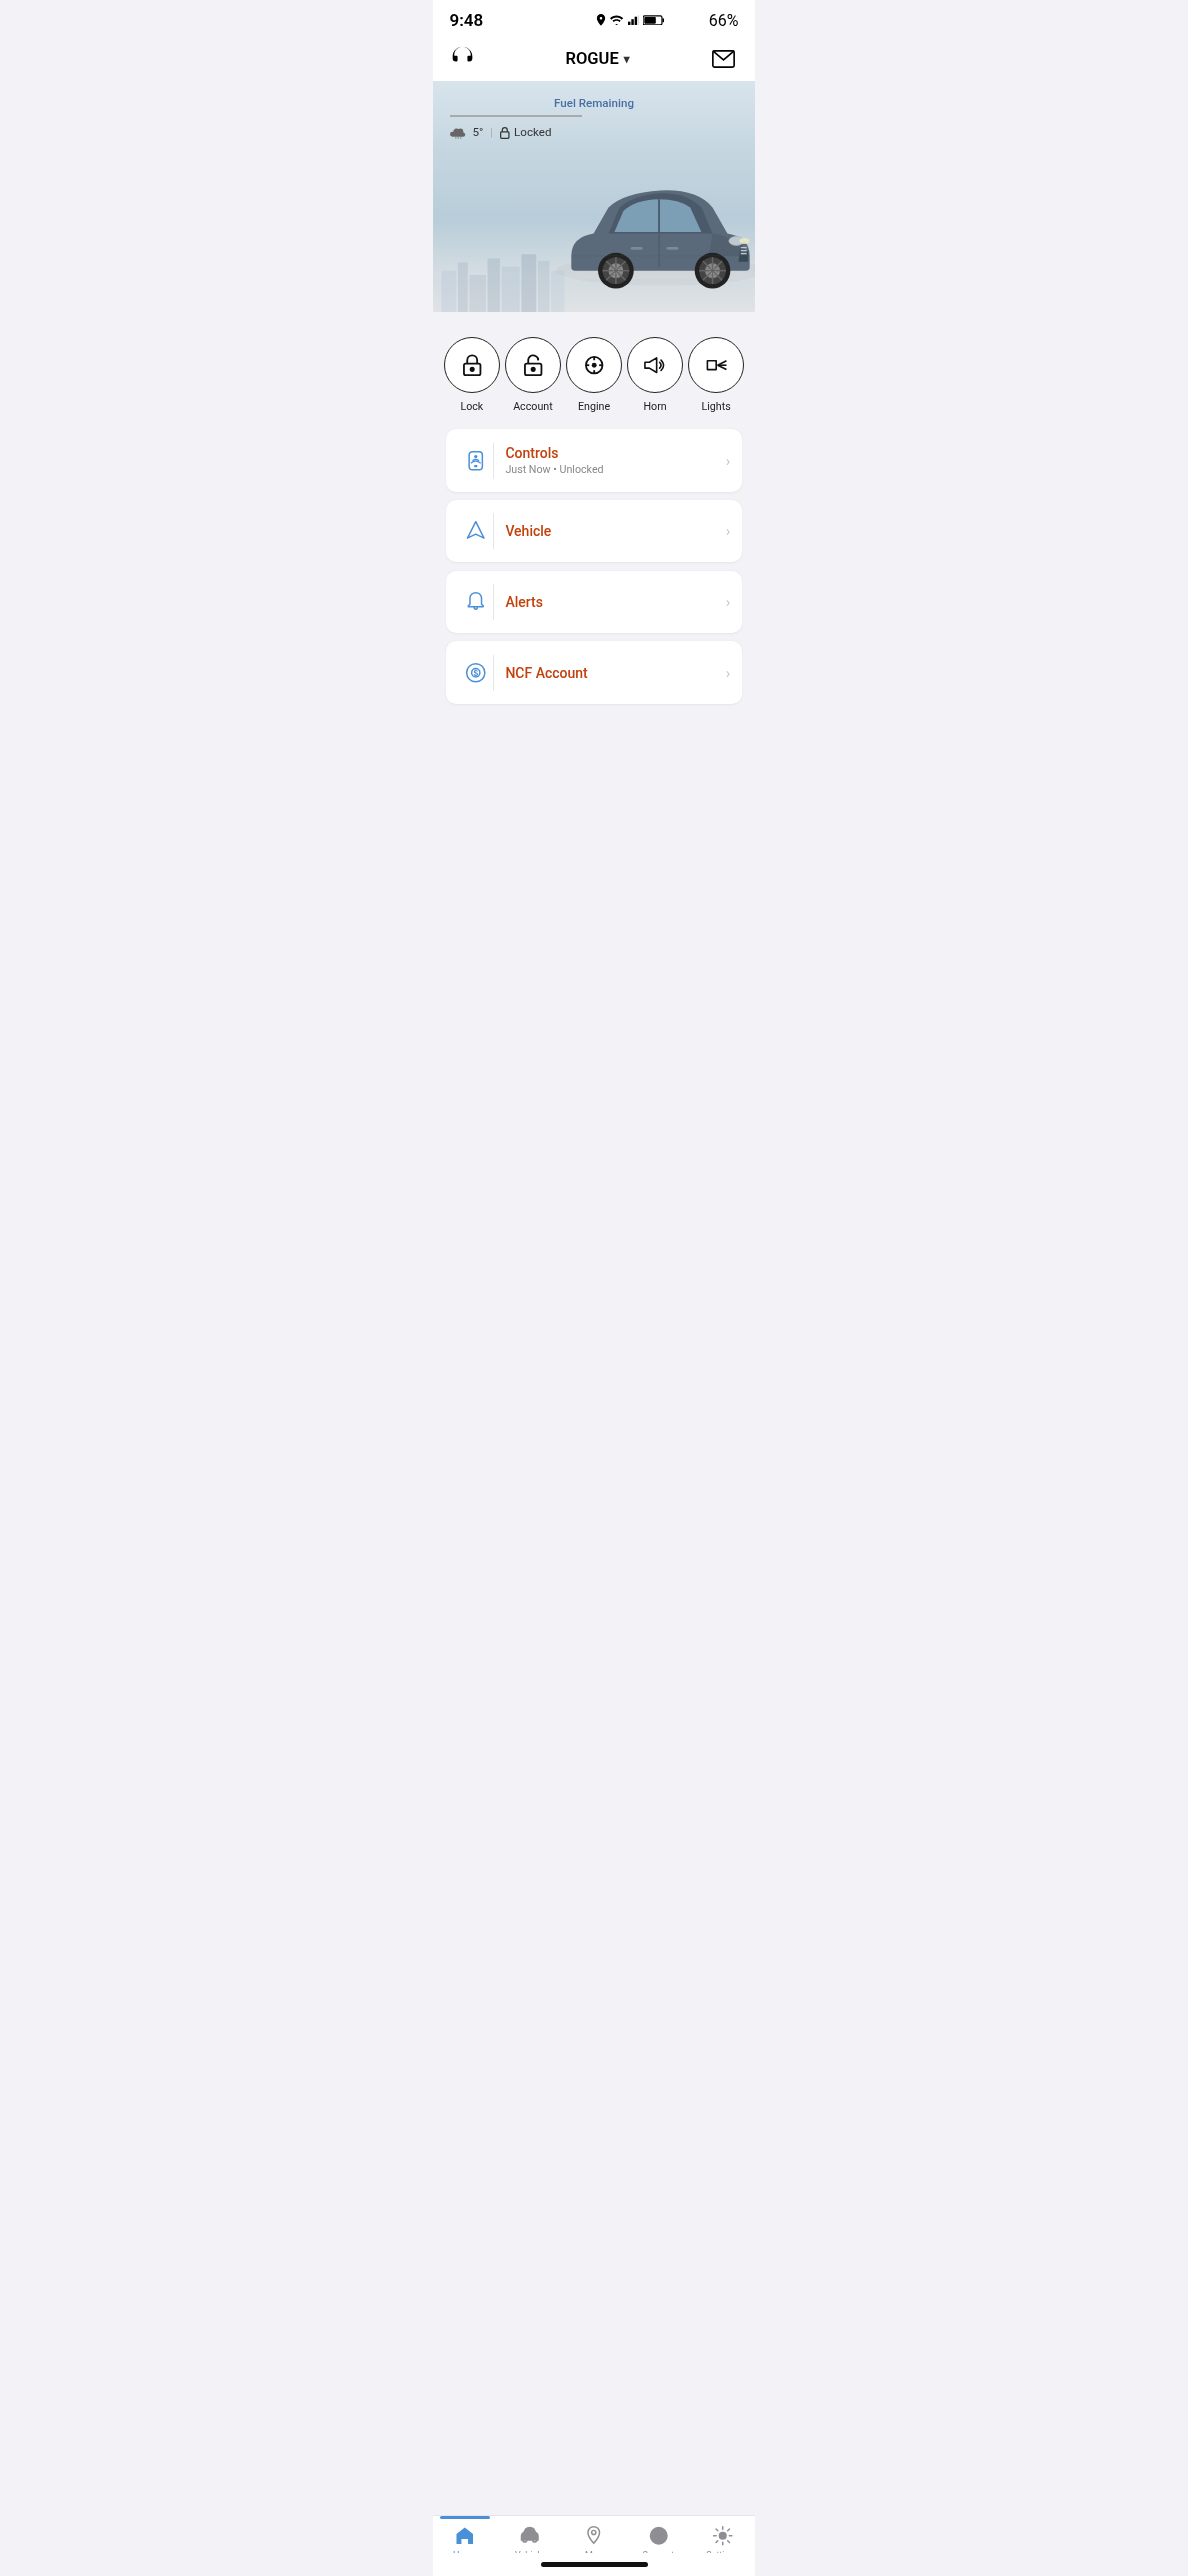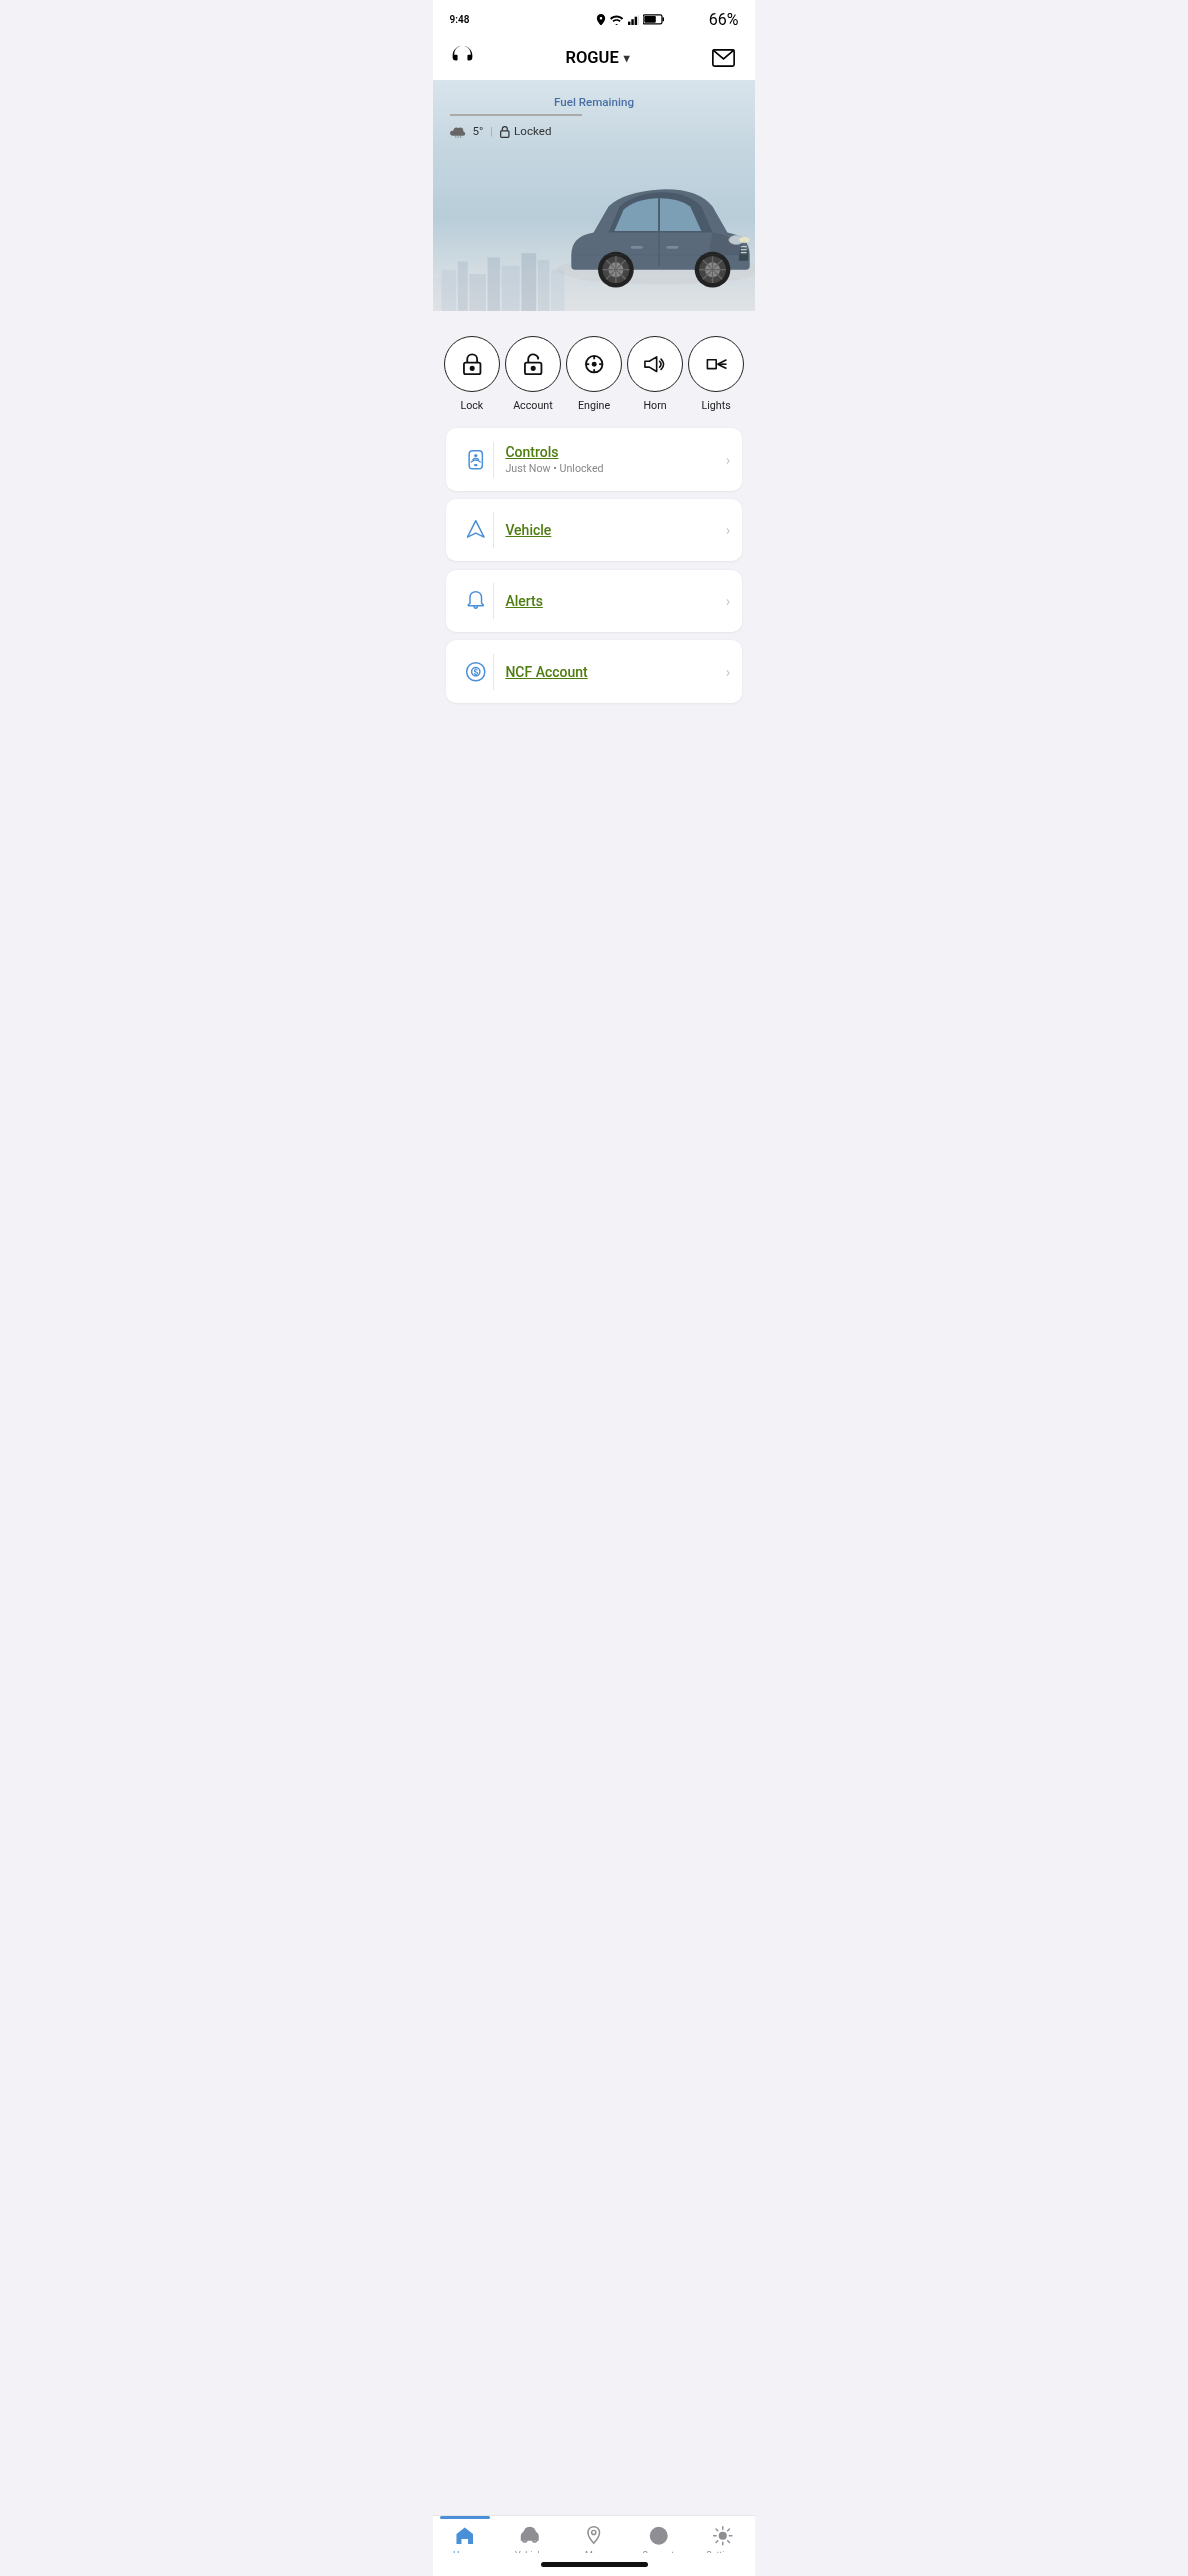--- a/index.html
+++ b/index.html
@@ -17,21 +17,21 @@
 
     
     .status-bar {
       display: flex;
       justify-content: space-between;
       align-items: center;
       padding: 10px 16.5px 6.6px;
       background: #fff;
     }
     .status-time {
-      font-size: 10px;
+      font-size: 17px;
       font-weight: 600;
       color: #000;
     }
     .status-icons {
       display: flex;
       align-items: center;
       gap: 4.1px;
       font-size: 10.7px;
       color: #000;
     }
@@ -197,22 +197,21 @@
     .menu-icon-wrap svg {
       width: 21.5px;
       height: 21.5px;
     }
     .menu-text {
       flex: 1;
     }
     .menu-title {
       font-size: 14px;
       font-weight: 500;
-      color: #4d7c0f;
-      text-decoration: underline;
+      color: #c2410c;
     }
     .menu-subtitle {
       font-size: 10.7px;
       color: #888;
       margin-top: 1.7px;
     }
     .menu-chevron {
       color: #c7c7cc;
       font-size: 15px;
     }

